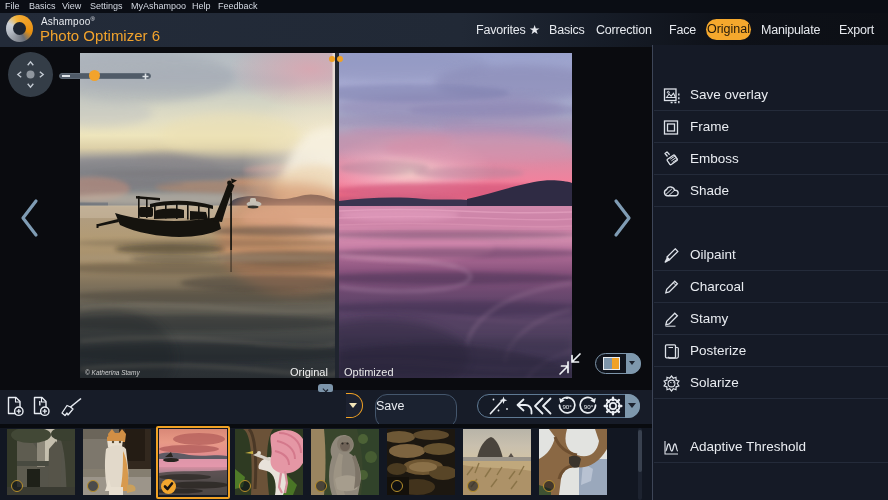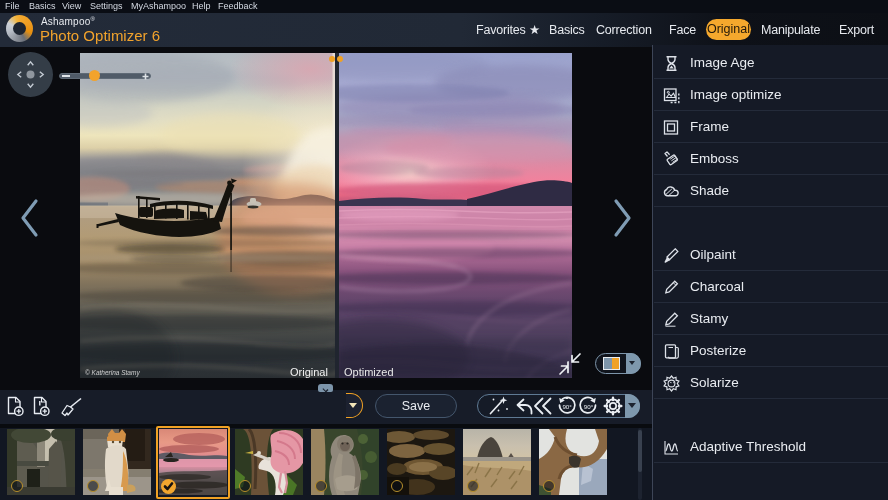--- a/index.html
+++ b/index.html
@@ -23,21 +23,21 @@
 .row{position:absolute;left:1px;width:234px;height:32px;border-bottom:1px solid #242b3a;color:#e9ecf1;font-size:13.5px}
 .row span{position:absolute;left:36px;top:8px}
 .row svg{position:absolute;left:8px;top:7px}
 
 #toolbar{left:0;top:390px;width:652px;height:34px;background:#171c28}
 #tab{z-index:6;left:318px;top:384px;width:15px;height:8px;background:#7d95aa;border-radius:3px 3px 2px 2px}
 #tab:after{content:"";position:absolute;left:4px;top:2px;width:5px;height:5px;border-right:2px solid #1d2430;border-bottom:2px solid #1d2430;transform:rotate(45deg) scale(.7,.5)}
 #autob{left:224px;top:393px;width:122px;height:25px;border-radius:12.5px 0 0 12.5px;background:#f5a82d;color:#1d1505;font-size:13px;font-weight:bold;text-align:center;line-height:25px}
 #autodrop{left:346px;top:393px;width:17px;height:25px;border-radius:0 12.5px 12.5px 0;background:#1c2130;border:1.5px solid #f0a124;border-left:none}
 #autodrop:after{content:"";position:absolute;left:3px;top:9px;border-left:4px solid transparent;border-right:4px solid transparent;border-top:5px solid #f2e4b8}
-#saveb{left:375px;top:394px;width:82px;height:24px;border-radius:12px;background:#1b2230;border:1.5px solid #44566c;color:#e8ebf0;font-size:12.5px;text-align:center;line-height:22px}
+#saveb{left:375px;top:394px;width:82px;height:34px;border-radius:12px;background:#1b2230;border:1.5px solid #44566c;color:#e8ebf0;font-size:12.5px;line-height:22px}
 #grp{left:477px;top:394px;width:163px;height:24px;border-radius:12px;background:#151b27;border:1.5px solid #5f7a94}
 #grpcap{left:625px;top:394px;width:15px;height:24px;border-radius:0 12px 12px 0;background:#7e98ad}
 #grpcap:after{content:"";position:absolute;left:3px;top:9px;border-left:4px solid transparent;border-right:4px solid transparent;border-top:5px solid #1d2430}
 
 #filmstrip{left:0;top:424px;width:652px;height:76px;background:#121722}
 #filmstrip:before{content:"";position:absolute;left:0;top:0;width:652px;height:4px;background:#090b0f}
 .thumb{position:absolute;top:429px;width:68px;height:66px;overflow:hidden}
 .chk{position:absolute;width:12px;height:12px;border-radius:50%;border:1.6px solid #b88f2b;background:rgba(10,14,24,.55)}
 #selbox{left:156px;top:426px;width:74px;height:73px;border:2.5px solid #f0a124;border-radius:2px}
 #selchk{left:161px;top:479px;width:15px;height:15px;border-radius:50%;background:#f2a62e}
@@ -257,35 +257,28 @@
     <path d="M30,318 Q100,310 180,318" stroke="#685474" stroke-width="1.5" fill="none" opacity=".35" filter="url(#g2)"></path>
     <path d="M0,305 Q55,300 110,306 T233,308" stroke="#241f34" stroke-width="2.2" fill="none" opacity=".45" filter="url(#g2)"></path>
     <path d="M0,317 Q60,312 120,318 T233,320" stroke="#221d30" stroke-width="2.2" fill="none" opacity=".45" filter="url(#g2)"></path>
     <path d="M233,298 C212,304 196,314 188,325" stroke="#8a6f92" stroke-width="2" fill="none" opacity=".4" filter="url(#g2)"></path>
     <rect x="0" y="285" width="233" height="40" fill="#2b2540" opacity=".35" filter="url(#g4)"></rect>
     <ellipse cx="40" cy="304" rx="90" ry="38" fill="#262138" opacity=".4" filter="url(#g4)"></ellipse>
     <path d="M0,298 C50,290 110,288 160,296 C190,301 215,308 233,318 L233,325 L0,325 Z" fill="#282236" opacity=".38" filter="url(#g2)"></path>
   </svg>
     </div>
   <div id="sidebar" class="abs">
-    <div class="row" style="top:2px">
-        <svg width="19" height="19" viewBox="0 0 19 19" fill="none" stroke="#dde1e8" stroke-width="1.4">
-          <path d="M4.5 2.7h10M4.5 16.3h10M6 3.2v2.3c0 1.8 1.4 3 3.5 4 2.1-1 3.5-2.2 3.5-4V3.2M6 15.8v-2.3c0-1.8 1.4-3 3.5-4 2.1 1 3.5 2.2 3.5 4v2.3" stroke-linejoin="round"></path>
-          <path d="M7.2 14.6h4.6l-2.3-3z" fill="#dde1e8" stroke="none"></path>
-        </svg>
-        <span>Image Age</span>
-      </div>
     <div class="row" style="top:34px">
         <svg width="19" height="19" viewBox="0 0 19 19" fill="none" stroke="#dde1e8" stroke-width="1.3">
           <rect x="2.5" y="3" width="11.5" height="11.5"></rect>
           <path d="M4.5 11.5l2.6-3.5 2 2.2 2.4-3 2 4.3z" stroke-width="1.1"></path>
           <circle cx="6.3" cy="6.3" r="1" stroke-width="1"></circle>
           <path d="M16.8 7.5v9h-9" stroke-dasharray="2 1.8" stroke-width="1.4"></path>
         </svg>
-        <span>Image optimize</span>
+        <span>Save overlay</span>
       </div>
     <div class="row" style="top:66px">
         <svg width="19" height="19" viewBox="0 0 19 19" fill="none" stroke="#dde1e8" stroke-width="1.3">
           <rect x="2.5" y="3" width="13" height="13"></rect>
           <rect x="5.5" y="6" width="7" height="7"></rect>
         </svg>
         <span>Frame</span>
       </div>
     <div class="row" style="top:98px">
         <svg width="19" height="19" viewBox="0 0 19 19" fill="none" stroke="#dde1e8" stroke-width="1.3">

